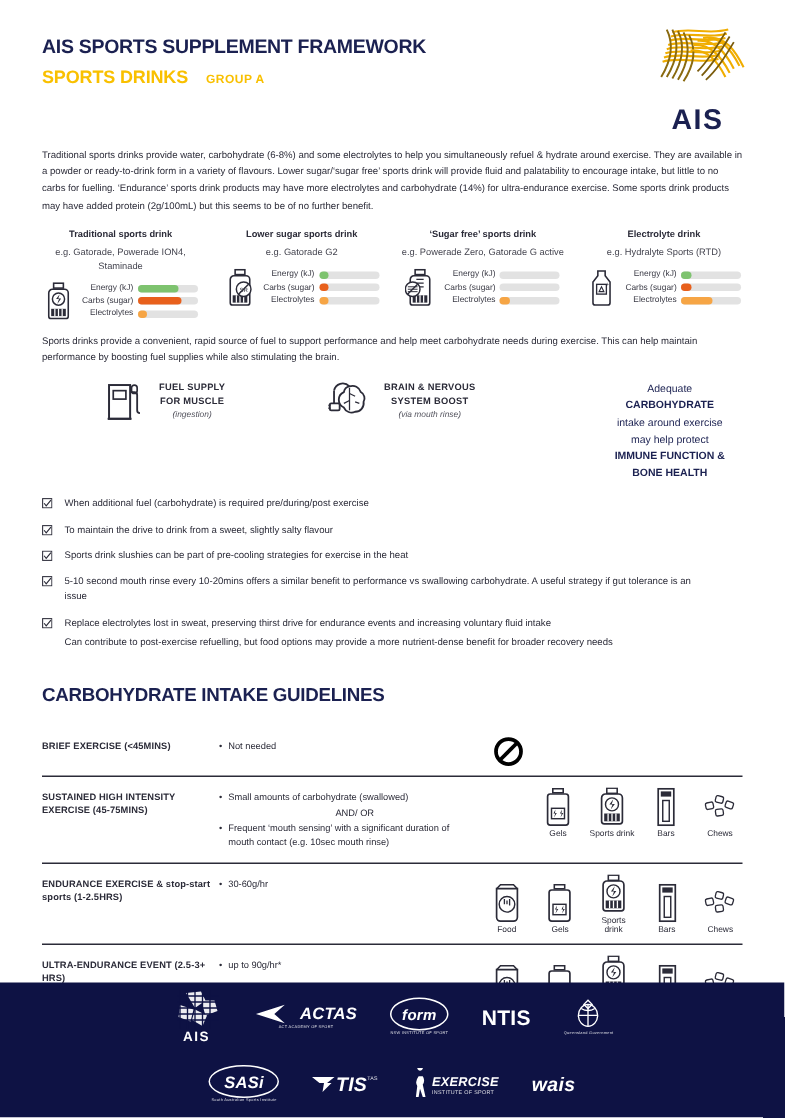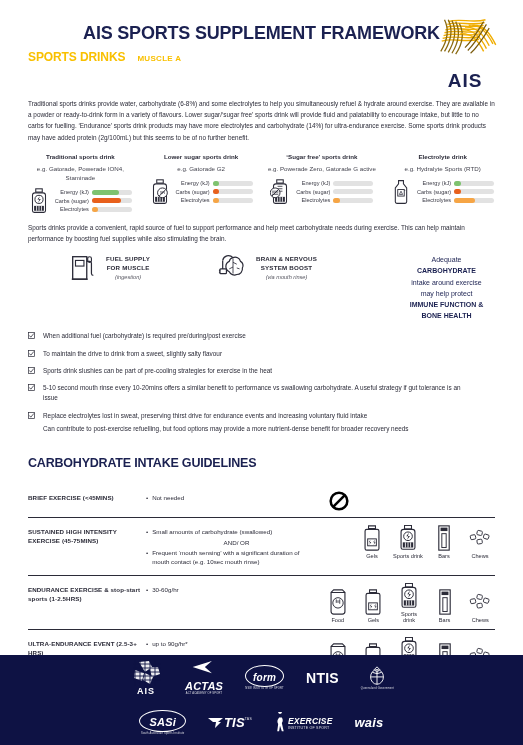--- a/index.html
+++ b/index.html
@@ -7,22 +7,22 @@
     width: 523px; height: 745px;
     font-family: "Liberation Sans", sans-serif;
     background: #ffffff;
     overflow: hidden;
   }
   .page { position: relative; width: 523px; height: 745px; background:#fff; }
 
   
   .header { position: relative; padding: 24px 28px 0 28px; height: 92px; }
   .title-main {
-    font-size: 18px; font-weight: bold; letter-spacing: -0.2px;
-    color: #1b2151; line-height: 1.1; text-align: center;
+    font-size: 13px; font-weight: bold; letter-spacing: -0.2px;
+    color: #1b2151; line-height: 1.1;
   }
   .subtitle-row { display: flex; align-items: baseline; gap: 12px; margin-top: 6px; }
   .title-sub {
     font-size: 12px; font-weight: bold; color: #f9c000; letter-spacing: -0.1px;
   }
   .title-group {
     font-size: 8px; font-weight: bold; color: #f9c000; letter-spacing: 0.3px;
   }
   .ais-logo { position: absolute; right: 22px; top: 16px; width: 72px; height: 74px; }
   .ais-word {
@@ -116,21 +116,21 @@
 </style>
 </head>
 <body>
 
 <div class="page">
 
   <div class="header">
     <div class="title-main">AIS SPORTS SUPPLEMENT FRAMEWORK</div>
     <div class="subtitle-row">
       <div class="title-sub">SPORTS DRINKS</div>
-      <div class="title-group">MUSCLE A</div>
+      <div class="title-group">GROUP A</div>
     </div>
     <div class="ais-logo">
       <svg viewBox="0 0 72 58" width="72" height="54" aria-hidden="true">
         <g stroke="#f0ad00" stroke-width="1.5" fill="none">
           <path d="M18 6 C30 2 44 8 58 4"></path>
             <path d="M17 9 C29 5 43 11 57 7"></path>
           <path d="M16 12 C28 8 42 14 56 10"></path>
             <path d="M15 15 C27 11 41 17 55 13"></path>
           <path d="M14 18 C26 14 40 20 54 16"></path>
             <path d="M13 21 C25 17 39 23 53 19"></path>
@@ -657,21 +657,21 @@
             <path d="M6 0 v26"></path>
               <path d="M11 0 v26"></path>
               <path d="M16 0 v26"></path>
               <path d="M21 0 v26"></path>
               <path d="M26 0 v26"></path>
           </g>
         </svg>
         <div class="flogo-txt" style="font-size:9px;font-style:normal;letter-spacing:1px;">AIS</div>
       </div>
       <div class="flogo" style="flex-direction:column;">
-        <div style="display:flex;align-items:center;gap:6px;flex-direction:column;">
+        <div style="display:flex;align-items:center;gap:6px;">
           <svg width="24" height="14" viewBox="0 0 26 16">
               <path d="M0 8 L22 1 L14 8 L22 15 Z" fill="#fff"></path>
             </svg>
           <span class="flogo-txt" style="font-size:11px;">ACTAS</span>
         </div>
         <div class="fsub">ACT ACADEMY OF SPORT</div>
       </div>
       <div class="flogo" style="flex-direction:column;">
         <div style="border:1px solid #fff;border-radius:50%;padding:1px 7px;">
           <span class="flogo-txt" style="font-size:10px;">form</span>

